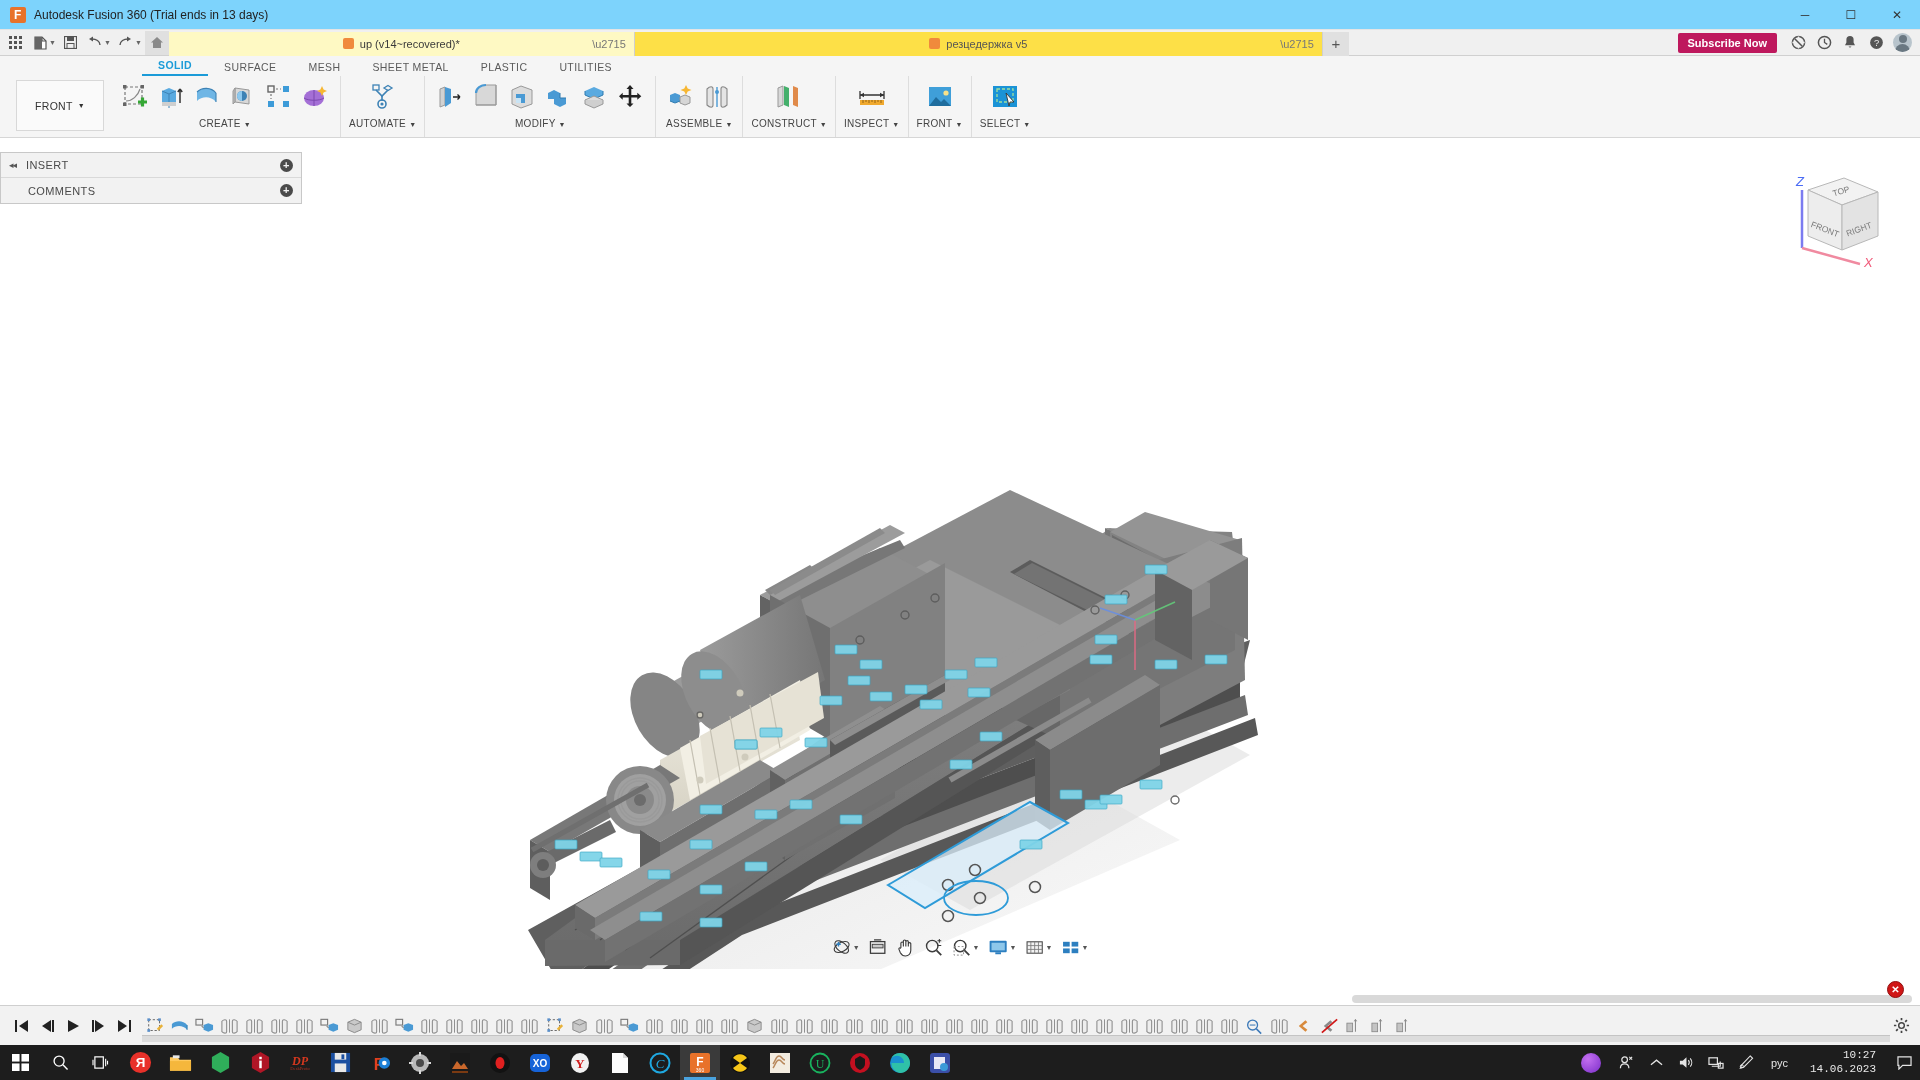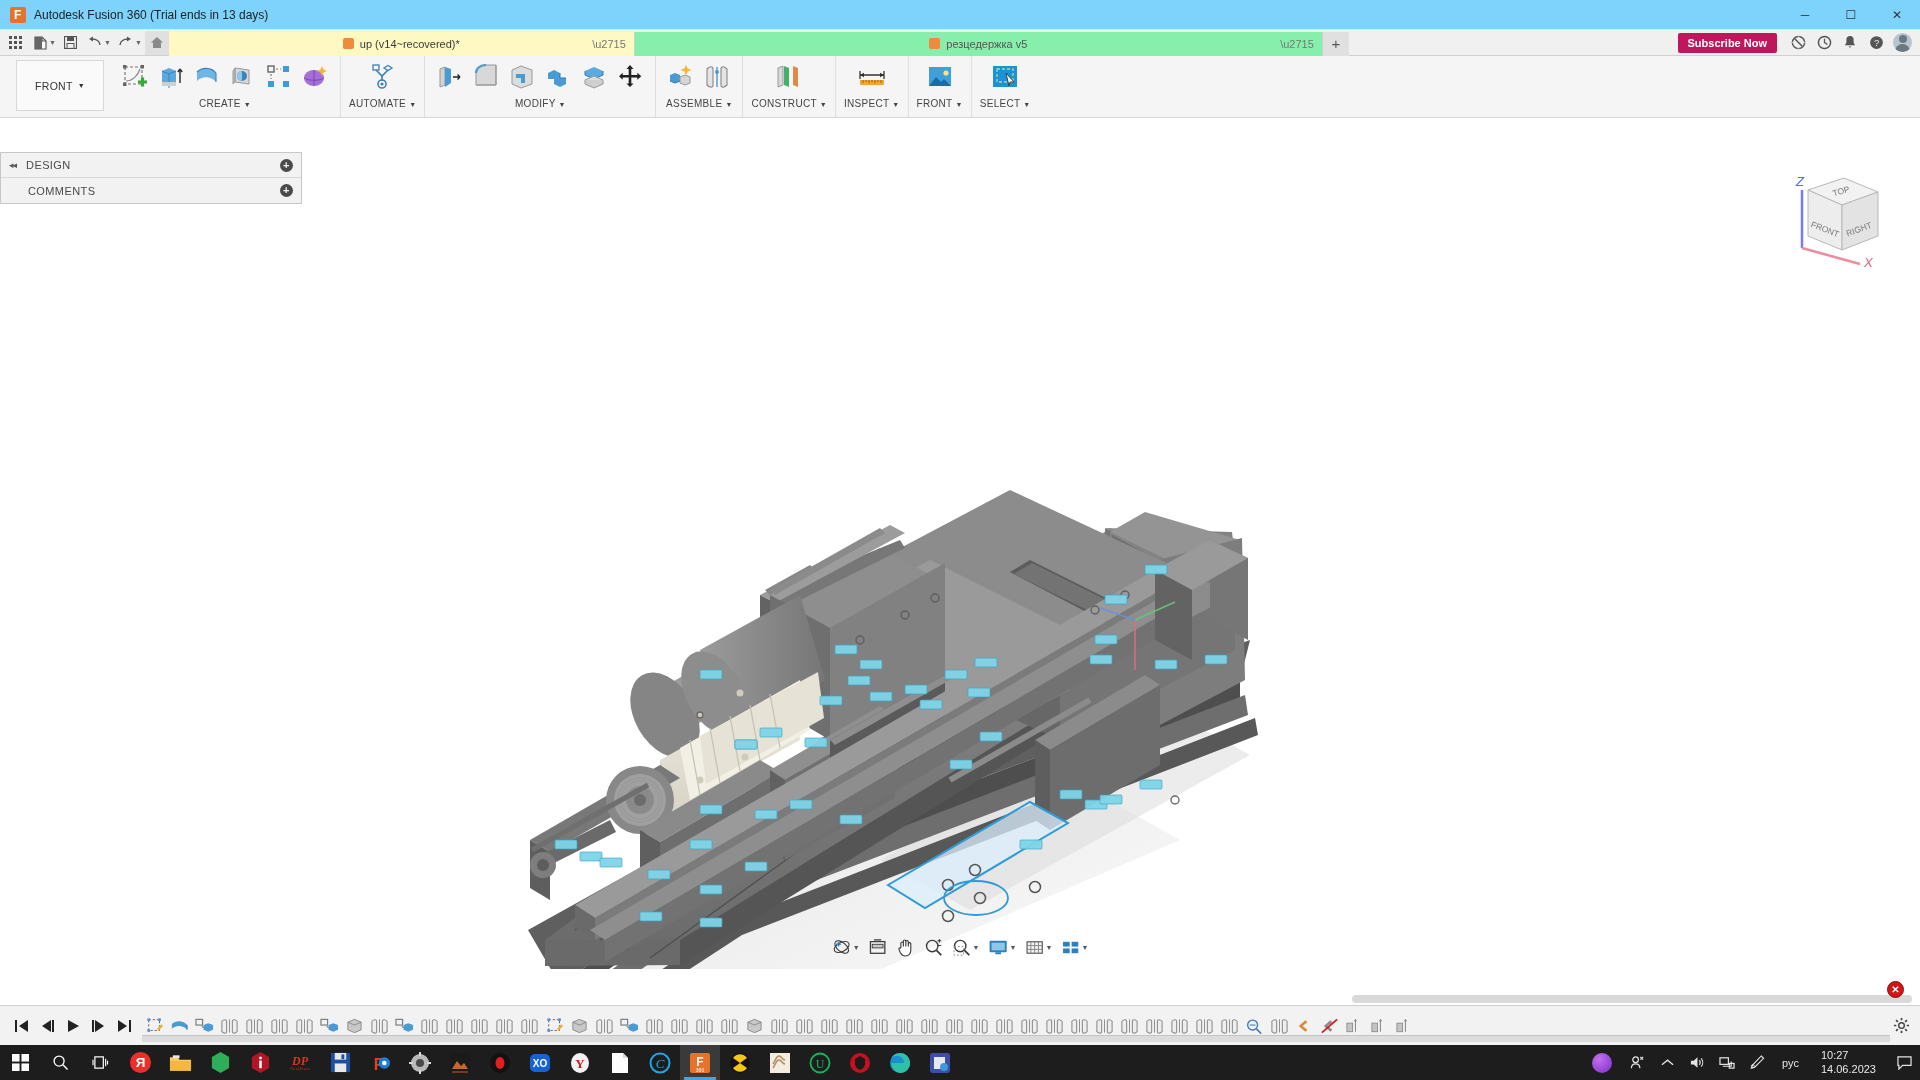--- a/index.html
+++ b/index.html
@@ -43,21 +43,21 @@
   }
   .qa-caret { font-size: 7px; color: #666; margin-left: -3px; margin-right: 3px; }
   .qa-home { background: #e0e0e0; }
   .doc-tabs { display: flex; align-items: flex-end; height: 26px; flex: 1; }
   .doc-tab {
     height: 24px; display: flex; align-items: center; justify-content: center;
     font-size: 11px; color: #3a3a3a; position: relative; padding: 0 10px;
     border-right: 1px solid #cfcfcf;
   }
   .doc-tab.active { background: #fef9c3; }
-  .doc-tab.inactive { background: #86efac; color: #555; }
+  .doc-tab.inactive { background: #fde047; color: #555; }
   .tab-cube {
     width: 11px; height: 11px; background: #f08a3c; margin-right: 6px;
     border-radius: 2px; flex: none;
   }
   .tab-x { margin-left: auto; font-size: 11px; color: #777; padding-left: 12px; }
   .tab-new { width: 26px; display: flex; align-items: center; justify-content: center;
     font-size: 15px; color: #555; background: #e0e0e0; height: 24px; }
   .subscribe {
     background: #be185d; color: #fff; font-size: 11px; font-weight: bold;
     padding: 4px 10px; border-radius: 2px; margin: 0 8px; white-space: nowrap;
@@ -198,21 +198,21 @@
     background: #4aa3df;
   }
   .tbi.active { background: #3a3a3a; }
   .tray { margin-left: auto; display: flex; align-items: center; color: #e8e8e8; }
   .tray-ic {
     width: 30px; height: 35px; display: flex; align-items: center; justify-content: center;
     font-size: 13px; color: #e4e4e4;
   }
   .tray-lang { font-size: 11px; color: #e4e4e4; padding: 0 10px; }
   .clock {
-    font-size: 11px; color: #e8e8e8; text-align: left; line-height: 1.25; padding: 0 12px;
+    font-size: 11px; color: #e8e8e8; text-align: right; line-height: 1.25; padding: 0 12px; font-family: Liberation Mono, monospace;
   }
   .notif { width: 32px; height: 35px; display: flex; align-items: center; justify-content: center; color: #e4e4e4; }
   .cortana {
     width: 20px; height: 20px; border-radius: 50%;
     background: radial-gradient(circle at 35% 30%, #c46ff0, #7a2ec9);
     margin: 0 10px 0 22px;
   }
 </style>
 </head>
 <body>
@@ -317,20 +317,28 @@
     </div>
     <div class="tb-ricon">
       <svg width="15" height="15" viewBox="0 0 16 16">
         <circle cx="8" cy="8" r="6.8" fill="#555"></circle>
         <text x="8" y="12" font-size="10" fill="#f0f0f0" text-anchor="middle" font-family="Liberation Sans">?</text>
       </svg>
     </div>
     <div class="avatar"></div>
   </div>
 
+  <div class="ribbon-tabs">
+    <div class="rtab active">SOLID</div>
+    <div class="rtab">SURFACE</div>
+    <div class="rtab">MESH</div>
+    <div class="rtab">SHEET METAL</div>
+    <div class="rtab">PLASTIC</div>
+    <div class="rtab">UTILITIES</div>
+  </div>
 
   <div class="ribbon">
     <div class="design-box">
       <span>FRONT</span>
       <span style="margin-left:5px;font-size:7px">▼</span>
     </div>
 
     <div class="rgroup">
       <div class="ricons">
         <div class="rbtn">
@@ -870,21 +878,21 @@
         <rect x="2" y="11" width="7" height="5" fill="#2d7fc0"></rect>
         <rect x="11" y="11" width="7" height="5" fill="#2d7fc0"></rect>
       </svg>
       <span class="nav-caret">▼</span>
     </div>
   </div>
 
   <div class="browser">
     <div class="bpanel-row">
       <span class="collapse-arrows">◂◂</span>
-      <span class="bp-label">DESIGN</span>
+      <span class="bp-label">INSERT</span>
       <span class="bp-plus">+</span>
     </div>
     <div class="bpanel-row">
       <span style="width:19px"></span>
       <span class="bp-label">COMMENTS</span>
       <span class="bp-plus">+</span>
     </div>
   </div>
 
   <div class="hscroll"></div>

